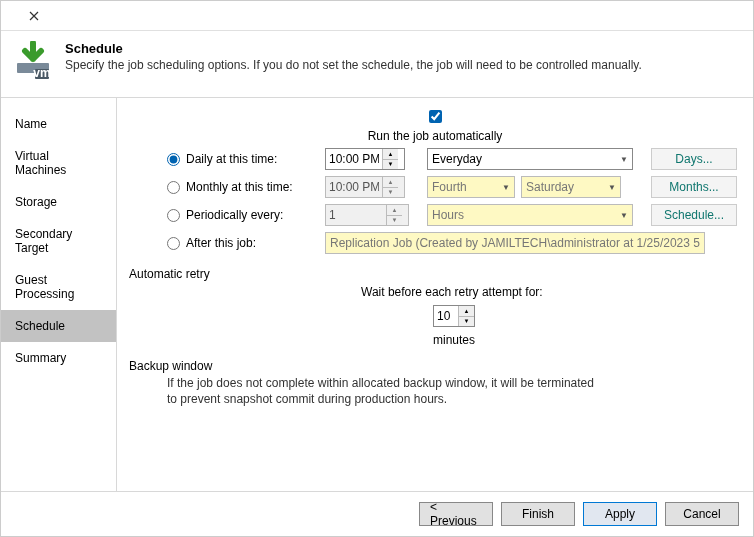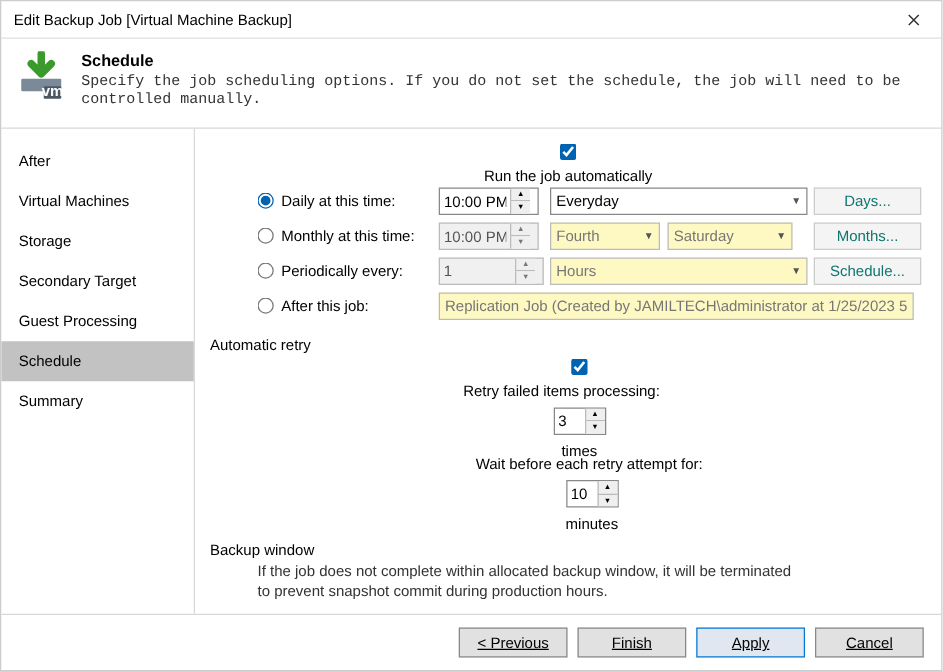--- a/index.html
+++ b/index.html
@@ -5,21 +5,21 @@
 * { box-sizing: border-box; margin: 0; padding: 0; font-family: "Segoe UI", Tahoma, sans-serif; font-size: 12px; }
 body { background: #fff; width: 754px; height: 537px; display: flex; flex-direction: column; border: 1px solid #ccc; }
 
 .titlebar { display: flex; justify-content: space-between; align-items: center; height: 30px; padding: 0 0 0 10px; border-bottom: 1px solid #e0e0e0; }
 .close-btn { width: 45px; height: 30px; display: flex; align-items: center; justify-content: center; cursor: pointer; }
 
 .header { display: flex; align-items: flex-start; padding: 10px 12px 16px 12px; gap: 12px; border-bottom: 1px solid #d8d8d8; }
 .header-icon { width: 40px; height: 40px; position: relative; flex-shrink: 0; }
 .header-text { display: flex; flex-direction: column; gap: 2px; }
 .header-title { font-weight: bold; font-size: 13px; }
-.header-desc { font-size: 12px; color: #333; font-family: Liberation Mono, monospace; }
+.header-desc { font-size: 12px; color: #333; }
 
 .body { flex: 1; display: flex; min-height: 0; }
 .sidebar { width: 185px; border-right: 1px solid #d8d8d8; padding-top: 10px; }
 .sidebar-item { padding: 9px 14px; cursor: pointer; }
 .sidebar-item.selected { background: #c2c2c2; }
 
 .content { flex: 1; padding: 10px 12px; display: flex; flex-direction: column; }
 
 .row { display: flex; align-items: center; gap: 6px; margin: 2px 0; min-height: 22px; flex-direction: column; }
 .indent1 { margin-left: 18px; }
@@ -41,40 +41,39 @@
 
 .combo { border: 1px solid #888; height: 22px; background: #fff; display: flex; align-items: center; padding: 0 4px; justify-content: space-between; }
 .combo.disabled { background: #fef9c3; color: #777; border-color: #bbb; }
 .combo .chev { font-size: 8px; color: #555; margin-left: 4px; }
 .combo.long { flex: 1; }
 
 .btn { height: 22px; padding: 0 10px; border: 1px solid #888; background: #e1e1e1; display: flex; align-items: center; justify-content: center; cursor: pointer; font-size: 12px; }
 .btn.disabled { color: #0f766e; border-color: #ccc; background: #f4f4f4; }
 .btn-side { width: 86px; }
 
-.grid-row { display: grid; grid-template-columns: 140px 84px 206px 90px; gap: 5px; align-items: center; margin: 3px 0 3px 38px; }
+.grid-row { display: grid; grid-template-columns: 140px 84px 206px 90px; gap: 18px; align-items: center; margin: 3px 0 3px 38px; }
 .grid-row .radio-cell { display: flex; align-items: center; gap: 6px; }
 .grid-row.periodic { grid-template-columns: 140px 84px 206px 90px; }
 .grid-row.after { grid-template-columns: 140px 380px; }
 
 .desc-text { color: #333; font-size: 12px; line-height: 1.35; margin-left: 38px; max-width: 430px; }
 
 .footer { border-top: 1px solid #d8d8d8; padding: 10px 14px; display: flex; justify-content: flex-end; gap: 8px; }
-.footer .btn { width: 87px; height: 24px; text-decoration: underline; }
+.footer .btn { width: 74px; height: 24px; }
 .footer .btn.primary { border: 1px solid #0078d4; background: #e1e7f0; }
 
 .two-combo { display: flex; gap: 6px; }
 
 svg.hdr-svg { width: 40px; height: 40px; }
 </style>
 </head>
 <body>
 
 <div class="titlebar">
-  <span>Edit Backup Job [Virtual Machine Backup]</span>
   <div class="close-btn">
     <svg width="10" height="10" viewBox="0 0 10 10">
         <path d="M1 1 L9 9 M9 1 L1 9" stroke="#333" stroke-width="1.2"></path>
       </svg>
   </div>
 </div>
 
 <div class="header">
   <div class="header-icon">
     <svg class="hdr-svg" viewBox="0 0 40 40">
@@ -85,21 +84,21 @@
     </svg>
   </div>
   <div class="header-text">
     <div class="header-title">Schedule</div>
     <div class="header-desc">Specify the job scheduling options. If you do not set the schedule, the job will need to be controlled manually.</div>
   </div>
 </div>
 
 <div class="body">
   <div class="sidebar">
-    <div class="sidebar-item">After</div>
+    <div class="sidebar-item">Name</div>
     <div class="sidebar-item">Virtual Machines</div>
     <div class="sidebar-item">Storage</div>
     <div class="sidebar-item">Secondary Target</div>
     <div class="sidebar-item">Guest Processing</div>
     <div class="sidebar-item selected">Schedule</div>
     <div class="sidebar-item">Summary</div>
   </div>
 
   <div class="content">
 
@@ -176,32 +175,20 @@
         <input type="radio" name="sch" style="">
         <label class="lab">After this job:</label>
       </div>
       <div class="combo disabled" style="overflow:hidden;white-space:nowrap">
         <span style="overflow:hidden;text-overflow:clip">Replication Job (Created by JAMILTECH\administrator at 1/25/2023 5:</span>
       </div>
     </div>
 
     <div class="section-label">Automatic retry</div>
 
-    <div class="row indent1">
-      <input type="checkbox" checked="" style="">
-      <label class="lab" style="width:186px">Retry failed items processing:</label>
-      <div class="num-field">
-        <input value="3" style="">
-        <div class="spinner">
-            <div>▲</div>
-            <div>▼</div>
-          </div>
-      </div>
-      <label class="lab">times</label>
-    </div>
 
     <div class="row indent2">
       <label class="lab" style="width:186px">Wait before each retry attempt for:</label>
       <div class="num-field">
         <input value="10" style="">
         <div class="spinner">
             <div>▲</div>
             <div>▼</div>
           </div>
       </div>

